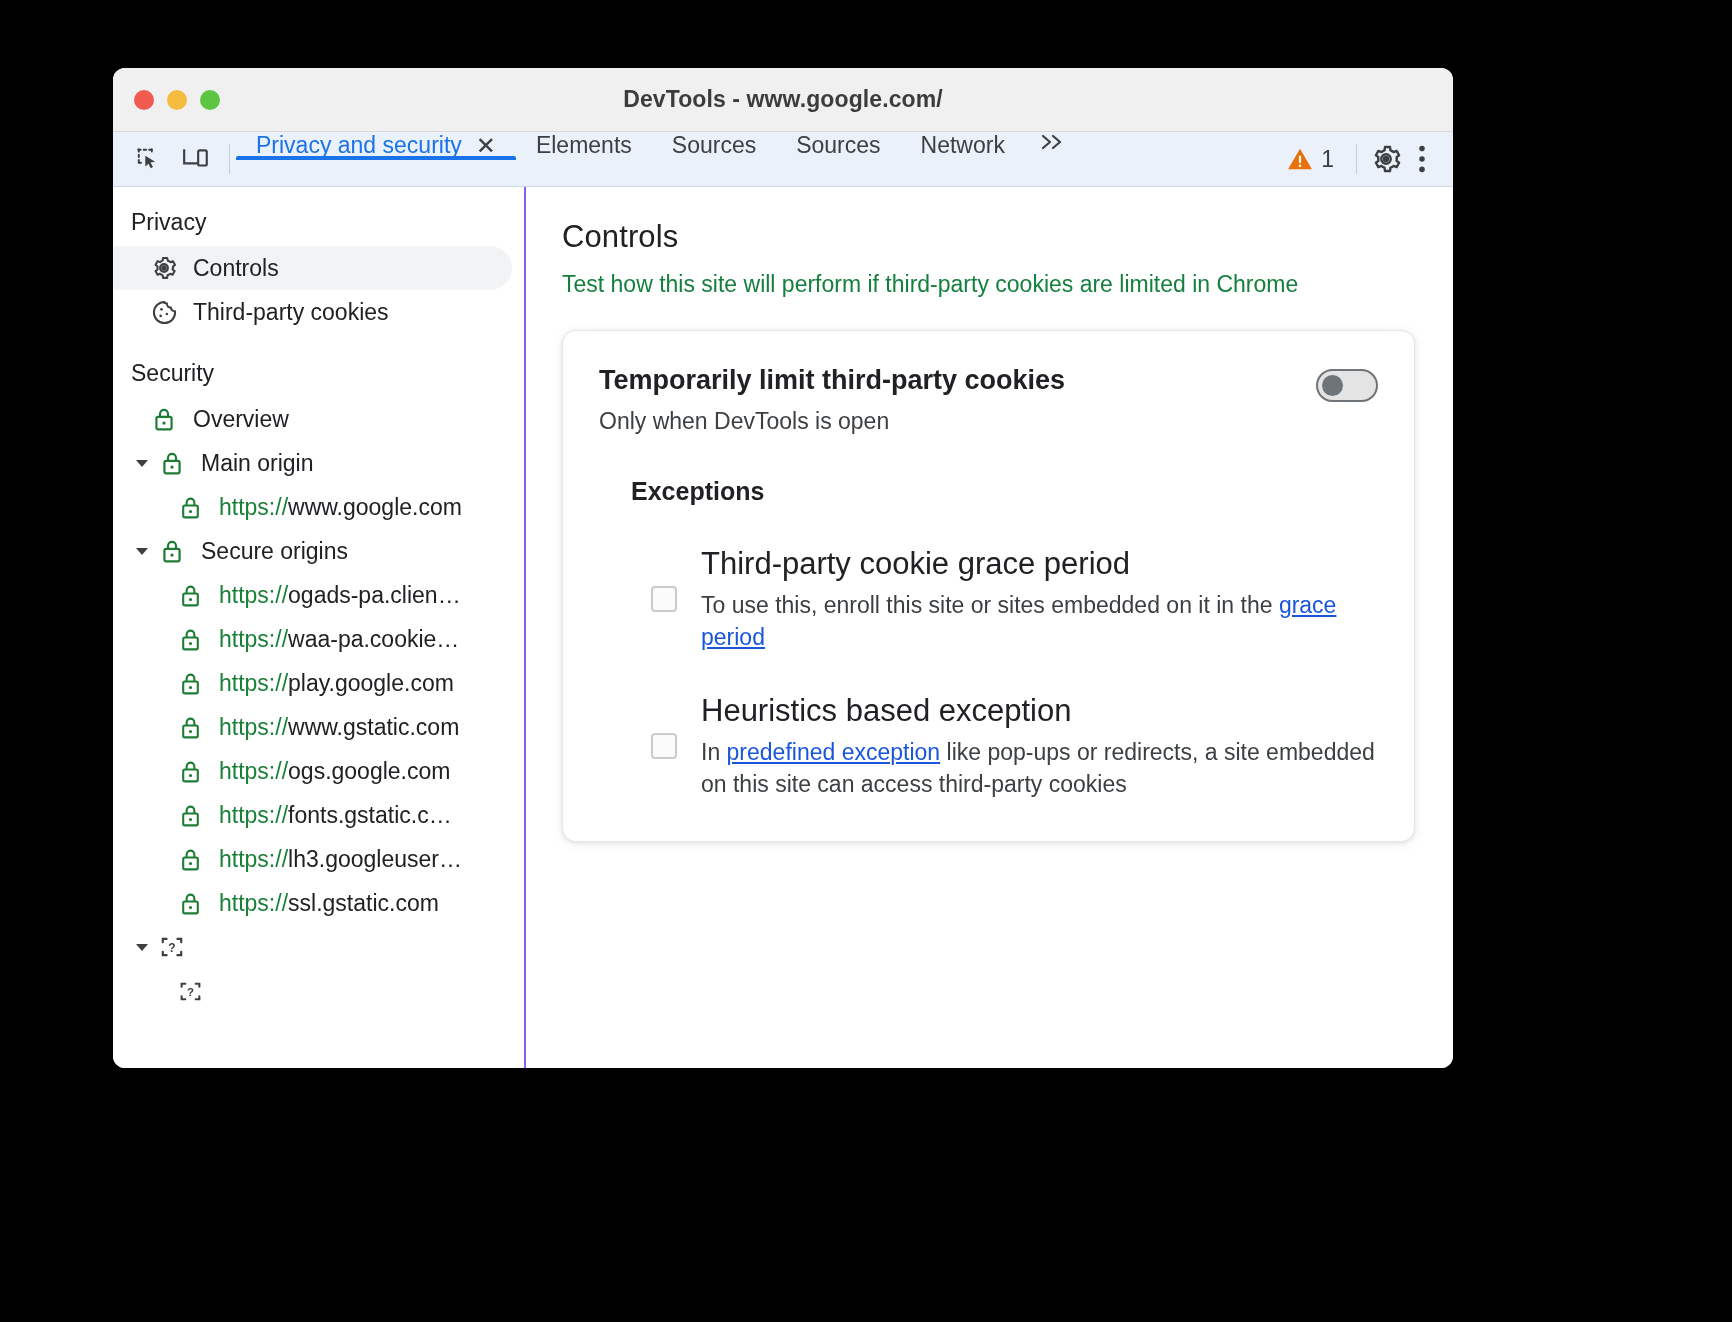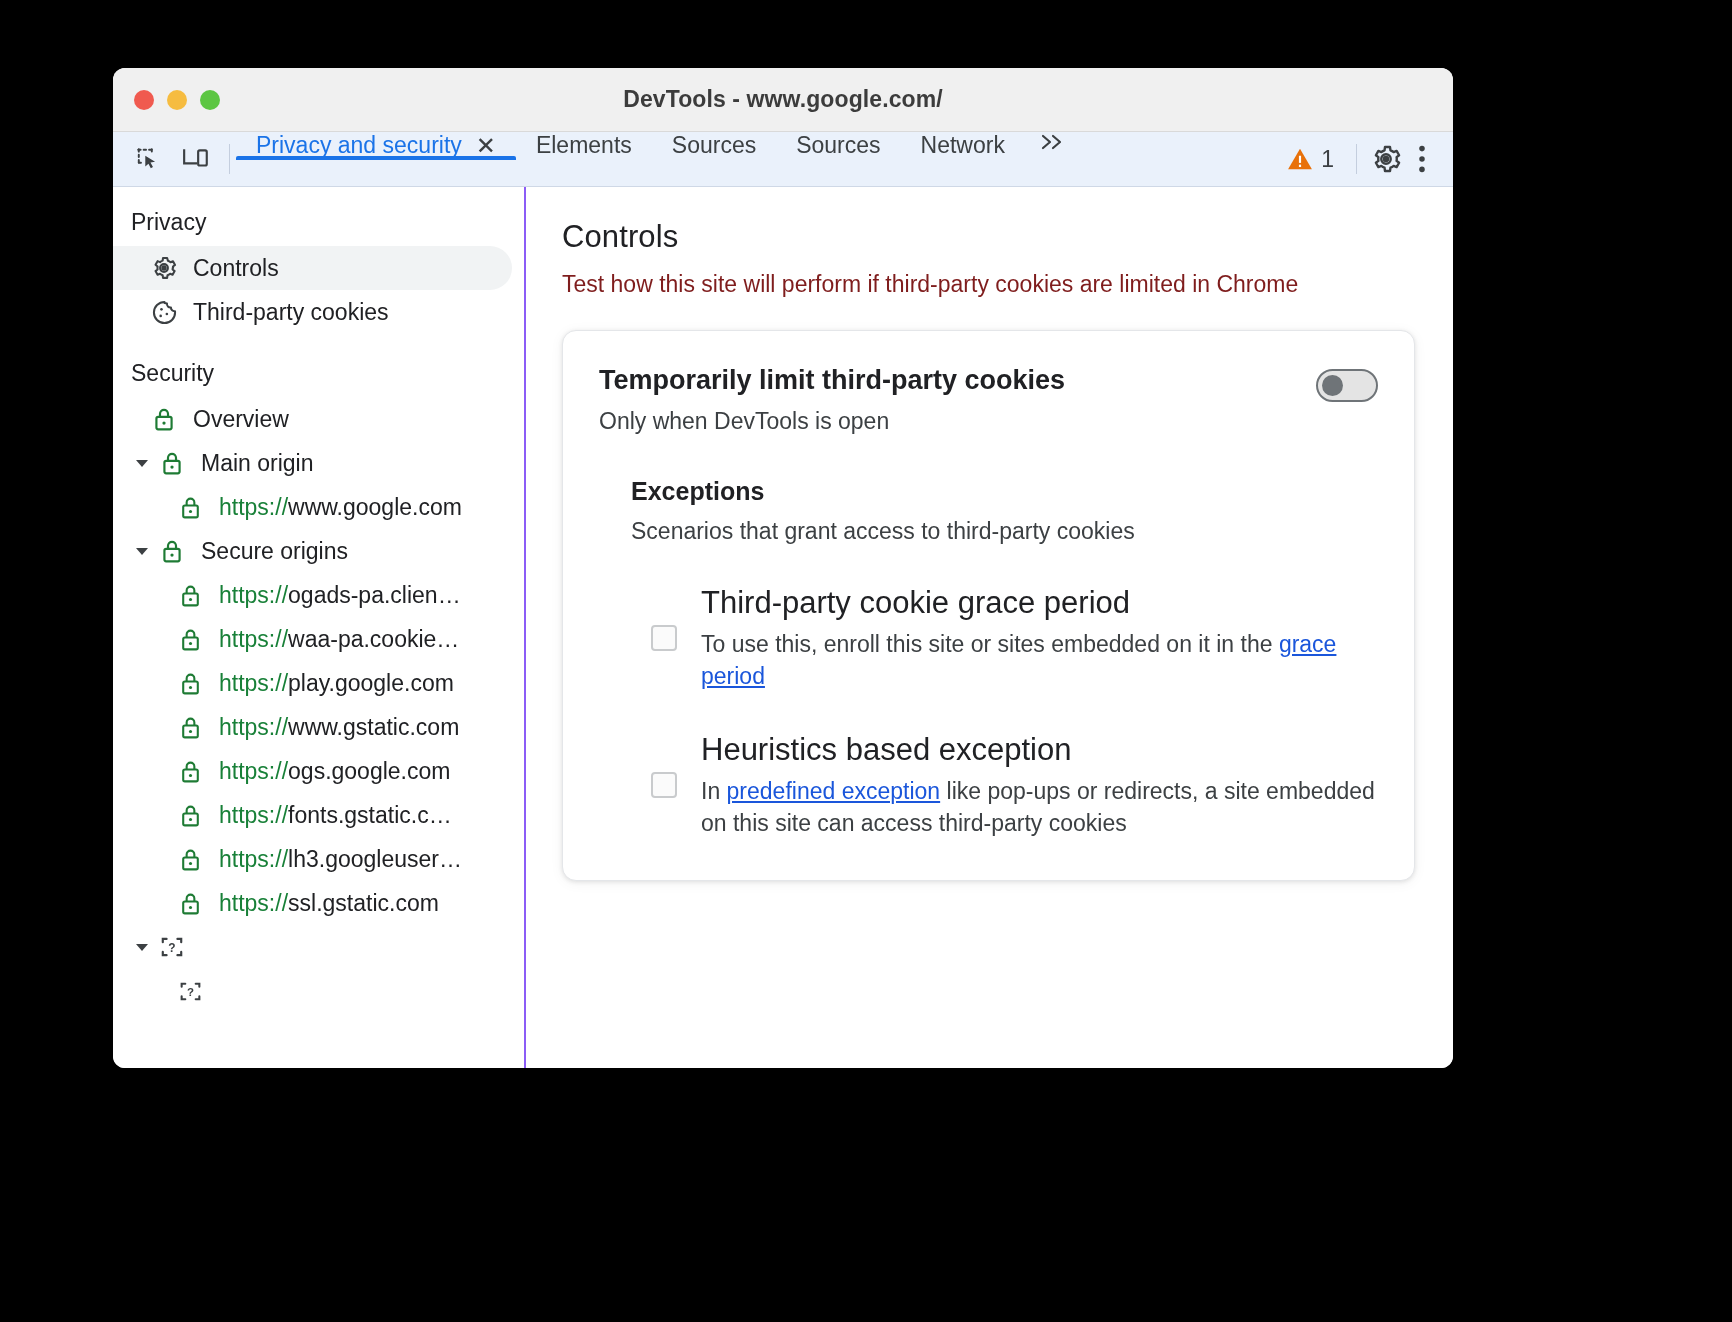--- a/index.html
+++ b/index.html
@@ -182,21 +182,21 @@
   #main h1 {
     margin: 0;
     font-size: 31px;
     font-weight: normal;
     color: #202124;
     letter-spacing: 0.1px;
   }
   #main .subtitle {
     margin-top: 16px;
     font-size: 23px;
-    color: #7f1d1d;
+    color: #15803d;
   }
 
   .card {
     margin-top: 32px;
     margin-right: 38px;
     background: #ffffff;
     border: 1px solid #e4e6e9;
     border-radius: 14px;
     box-shadow: 0 1px 4px rgba(0,0,0,0.10), 0 2px 14px rgba(0,0,0,0.05);
     padding: 34px 36px 40px 36px;
@@ -580,21 +580,20 @@
             <div class="card-title">Temporarily limit third-party cookies</div>
             <div class="card-sub">Only when DevTools is open</div>
           </div>
           <div class="toggle">
             <div class="knob"></div>
           </div>
         </div>
 
         <div class="exceptions">
           <h2>Exceptions</h2>
-          <div class="exc-sub">Scenarios that grant access to third-party cookies</div>
 
           <div class="exc-block">
             <div class="exc-title">Third-party cookie grace period</div>
             <div class="checkbox"></div>
             <div class="exc-desc"><span>To use this, enroll this site or sites embedded on it in the </span><a href="#">grace period</a><span></span></div>
           </div>
 
           <div class="exc-block">
             <div class="exc-title">Heuristics based exception</div>
             <div class="checkbox"></div>

